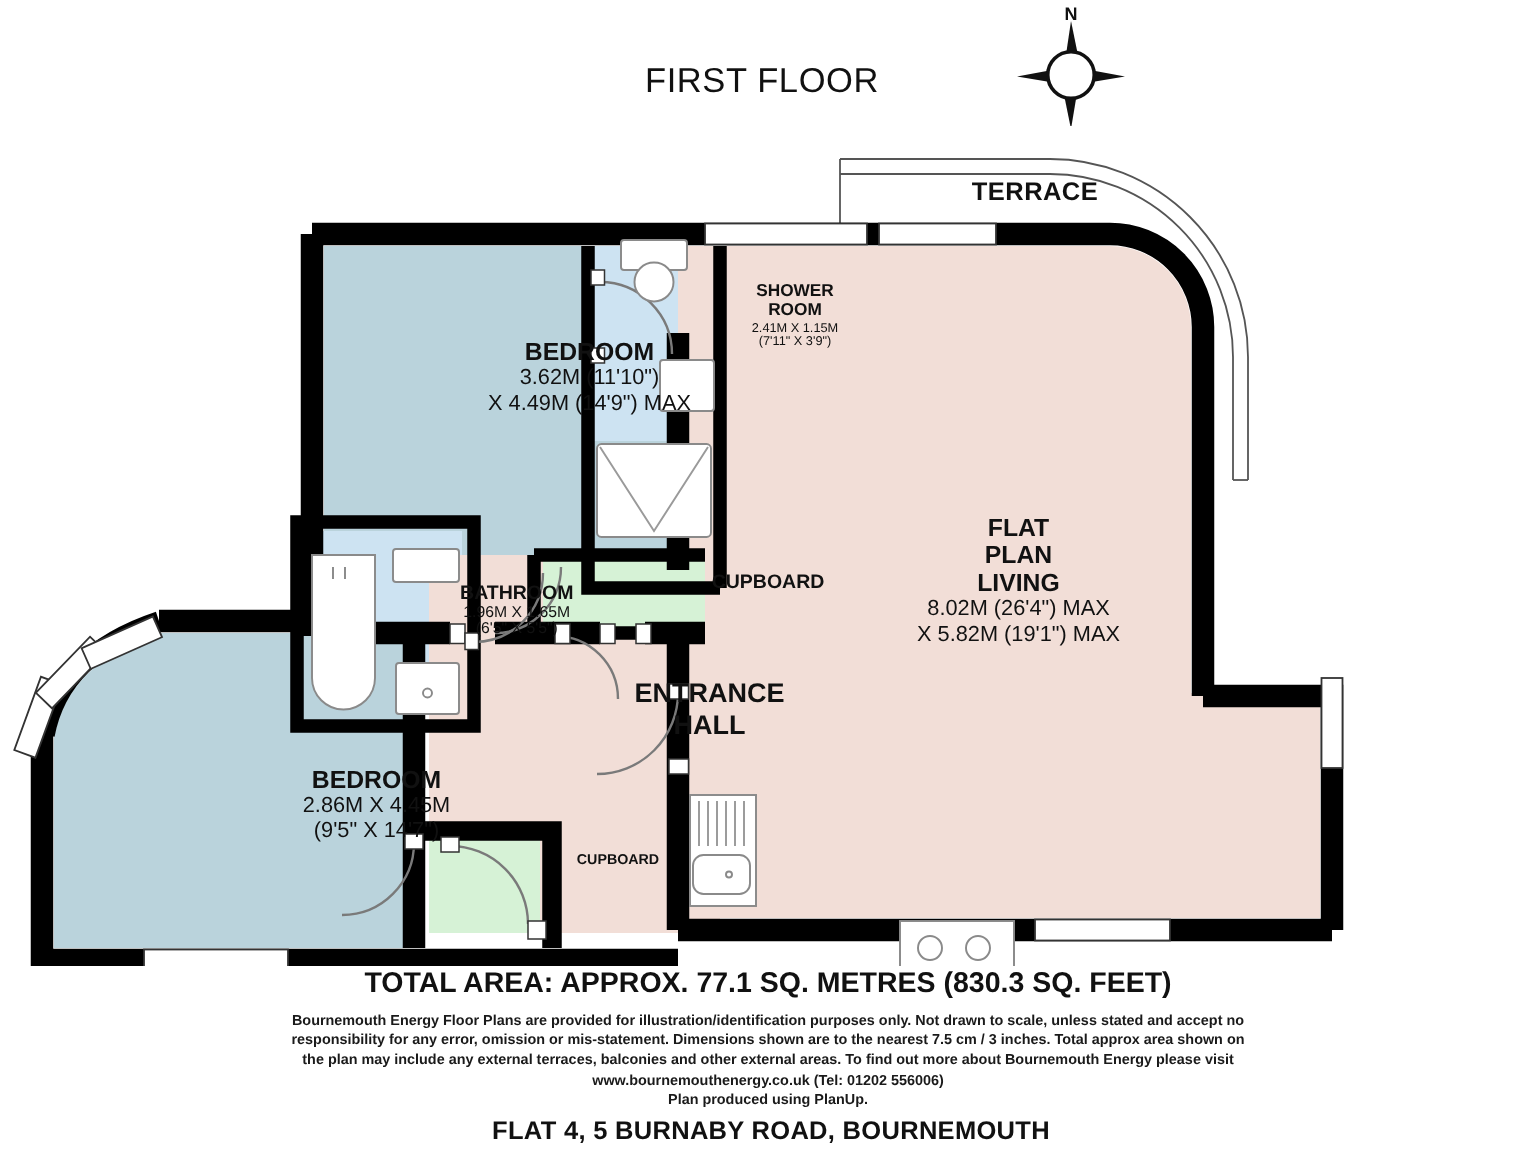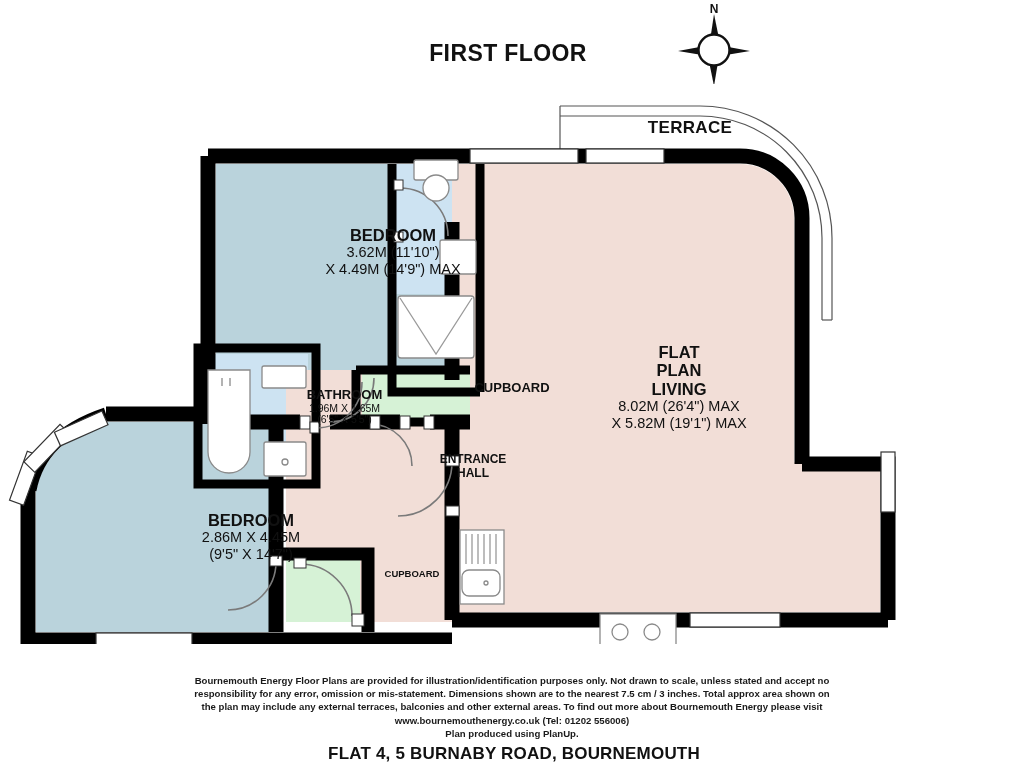--- a/index.html
+++ b/index.html
@@ -1,21 +1,21 @@
 <!DOCTYPE html>
 <html><head>
 <meta charset="utf-8">
 <style>
   html,body{margin:0;padding:0;background:#ffffff;}
   body{width:1024px;height:768px;overflow:hidden;font-family:"Liberation Sans",sans-serif;color:#111;}
   #stage{position:relative;width:1024px;height:768px;}
 
   
   #floor-title{position:absolute;left:0;top:40px;width:1016px;text-align:center;
-    font-size:23px;font-weight:bold;letter-spacing:.4px;}
+    font-size:23px;font-weight:normal;letter-spacing:.4px;}
   #floor-sub{position:absolute;left:0;top:64px;width:1024px;text-align:center;
     font-size:12.5px;letter-spacing:.1px;}
 
   
   #compass{position:absolute;left:676px;top:2px;width:76px;height:82px;}
   #compass .n{position:absolute;left:0;top:0;width:76px;text-align:center;
      font-size:12px;font-weight:bold;}
 
   
   #plan{position:absolute;left:0;top:92px;width:1024px;height:552px;}
@@ -33,21 +33,21 @@
 
   #lbl-shower{left:480px;top:188px;width:100px;font-size:11.5px;}
   #lbl-shower .rdim{font-size:8.5px;}
 
   #lbl-bath{left:282px;top:388px;width:125px;font-size:13px;}
   #lbl-bath .rdim{font-size:10.5px;}
 
   #lbl-living{left:600px;top:343px;width:158px;font-size:16.5px;}
   #lbl-living .rdim{font-size:14.5px;}
 
-  #lbl-hall{left:388px;top:452px;width:170px;font-size:12px;font-weight:bold;line-height:1.18;}
+  #lbl-hall{left:388px;top:452px;width:170px;font-size:18px;font-weight:bold;line-height:1.18;}
 
   #lbl-cup1{left:464px;top:381px;width:96px;font-size:13px;font-weight:bold;}
   #lbl-cup2{left:374px;top:569px;width:76px;font-size:9.5px;font-weight:bold;}
   #lbl-terrace{left:600px;top:118px;width:180px;font-size:17px;font-weight:bold;letter-spacing:.3px;}
 
   
   #total-area{position:absolute;left:0;top:645px;width:1024px;text-align:center;
      font-size:19px;font-weight:bold;}
   #disclaimer{position:absolute;left:162px;top:674px;width:700px;text-align:center;
      font-size:9.6px;line-height:1.38;color:#1a1a1a;}
@@ -233,20 +233,26 @@
       <circle cx="652" cy="566" r="8"></circle>
     </g>
   </svg>
 
   <div class="rlabel" id="lbl-bed1">
     <div class="rname">BEDROOM</div>
     <div class="rdim">3.62M (11'10")</div>
     <div class="rdim">X 4.49M (14'9") MAX</div>
   </div>
 
+  <div class="rlabel" id="lbl-shower">
+    <div class="rname">SHOWER</div>
+    <div class="rname">ROOM</div>
+    <div class="rdim">2.41M X 1.15M</div>
+    <div class="rdim">(7'11" X 3'9")</div>
+  </div>
 
   <div class="rlabel" id="lbl-bath">
     <div class="rname">BATHROOM</div>
     <div class="rdim">1.96M X 1.65M</div>
     <div class="rdim">(6'5" X 5'5")</div>
   </div>
 
   <div class="rlabel" id="lbl-living">
     <div class="rname">FLAT</div>
     <div class="rname">PLAN</div>
@@ -263,20 +269,21 @@
 
   <div class="rlabel" id="lbl-hall">
     <div>ENTRANCE</div>
     <div>HALL</div>
   </div>
 
   <div class="rlabel" id="lbl-cup1">CUPBOARD</div>
   <div class="rlabel" id="lbl-cup2">CUPBOARD</div>
   <div class="rlabel" id="lbl-terrace">TERRACE</div>
 
+  <div id="total-area">TOTAL AREA: APPROX. 77.1 SQ. METRES (830.3 SQ. FEET)</div>
   <div id="disclaimer">
     <p>Bournemouth Energy Floor Plans are provided for illustration/identification purposes only. Not drawn to scale, unless stated and accept no</p>
     <p>responsibility for any error, omission or mis-statement. Dimensions shown are to the nearest 7.5 cm / 3 inches. Total approx area shown on</p>
     <p>the plan may include any external terraces, balconies and other external areas. To find out more about Bournemouth Energy please visit</p>
     <p>www.bournemouthenergy.co.uk (Tel: 01202 556006)</p>
     <p>Plan produced using PlanUp.</p>
   </div>
   <div id="address">FLAT 4, 5 BURNABY ROAD, BOURNEMOUTH</div>
 
 </div>

